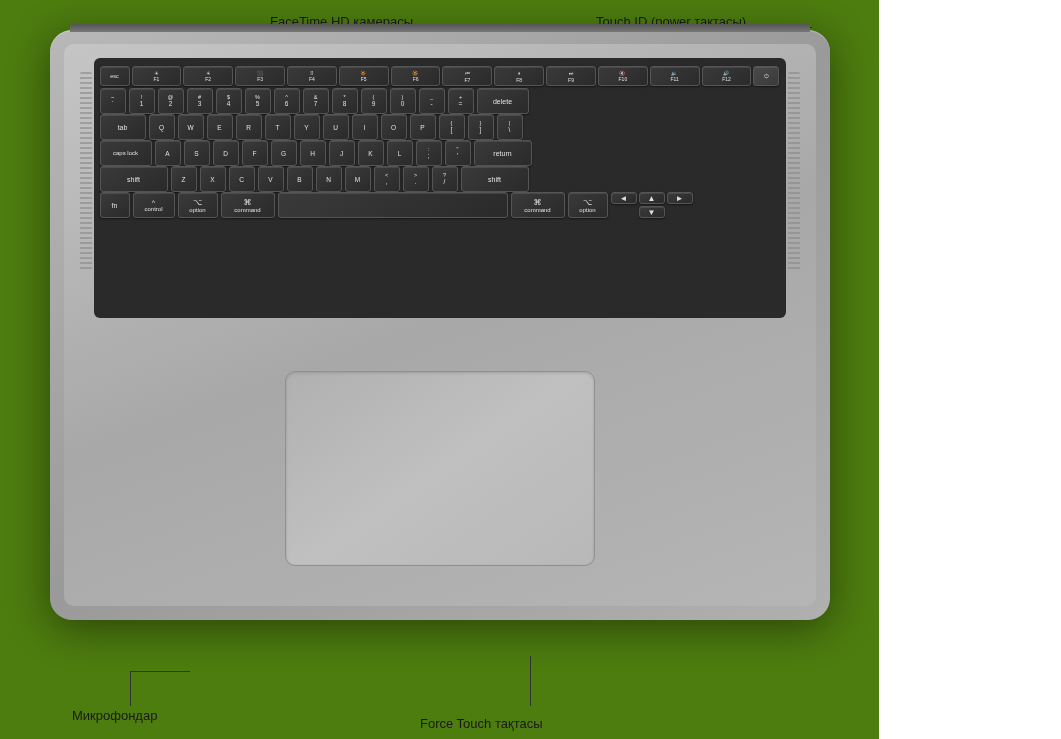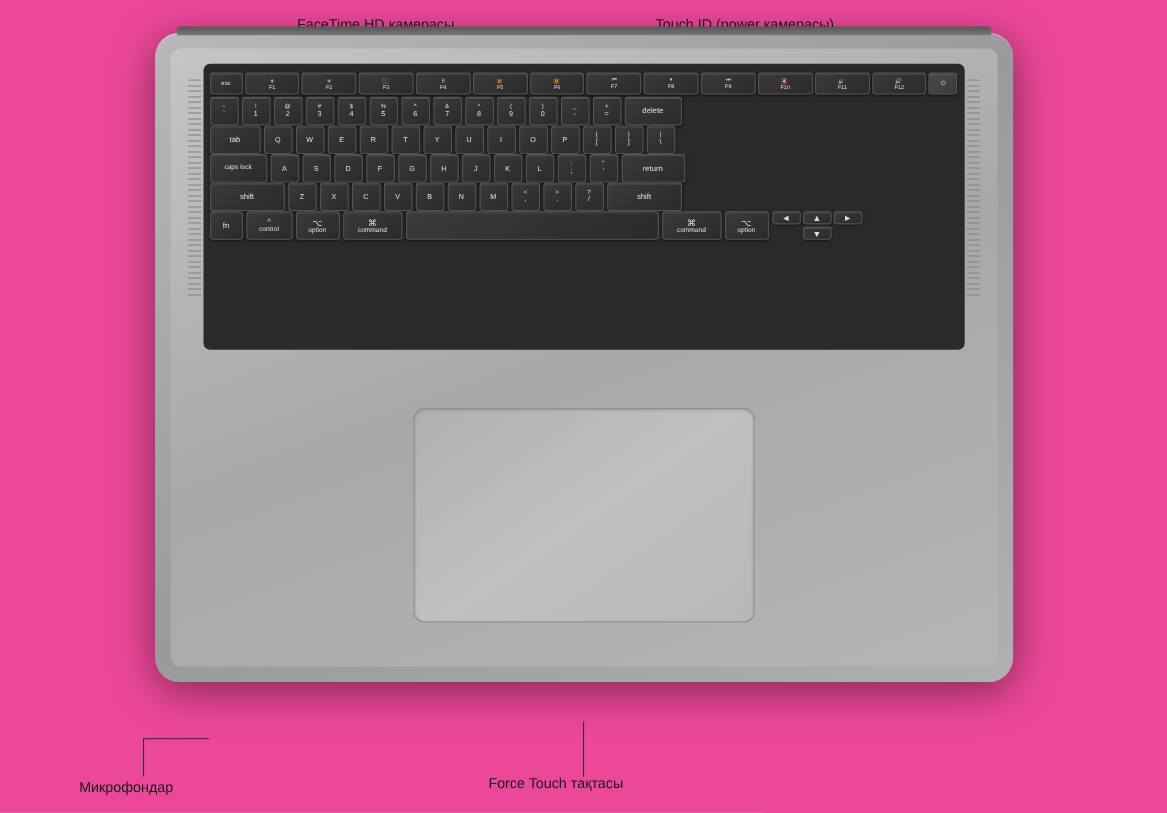--- a/index.html
+++ b/index.html
@@ -6,24 +6,24 @@
     body {
       width: 1061px;
       height: 739px;
       background: #ffffff;
       font-family: -apple-system, BlinkMacSystemFont, 'Helvetica Neue', Arial, sans-serif;
       overflow: hidden;
       position: relative;
     }
 
     .page-container {
-      width: 1061px;
+      width: 879px;
       height: 739px;
       position: relative;
-      background: #ec4899;
+      background: #4d7c0f;
     }
 
     
     .macbook-outer {
       position: absolute;
       left: 50%;
       transform: translateX(-50%);
       top: 30px;
       width: 780px;
       height: 590px;
@@ -153,21 +153,21 @@
 </head>
 <body>
 
 <div class="page-container">
 
   <div class="annotation-text" style="top:14px; left:270px;">FaceTime HD камерасы</div>
 
   <div style="position:absolute; top:27px; left:416px; width:1px; height:48px; background:#333;"></div>
   <div style="position:absolute; top:27px; left:309px; width:108px; height:1px; background:#333;"></div>
 
-  <div class="annotation-text" style="top:14px; left:596px;">Touch ID (power камерасы)</div>
+  <div class="annotation-text" style="top:14px; left:596px;">Touch ID (power тақтасы)</div>
 
   <div style="position:absolute; top:27px; left:732px; width:1px; height:48px; background:#333;"></div>
   <div style="position:absolute; top:27px; left:732px; width:80px; height:1px; background:#333;"></div>
 
   <div class="macbook-outer">
 
     <div style="position:absolute; top:-6px; left:20px; right:20px; height:8px; background:linear-gradient(to bottom,#555,#777); border-radius:3px 3px 0 0;"></div>
 
     <div class="macbook-inner">
 
@@ -383,17 +383,17 @@
       <div class="trackpad"></div>
 
     </div>
   </div>
 
   <div class="annotation-text" style="bottom:16px; left:72px;">Микрофондар</div>
 
   <div style="position:absolute; bottom:33px; left:130px; width:1px; height:35px; background:#333;"></div>
   <div style="position:absolute; bottom:67px; left:130px; width:60px; height:1px; background:#333;"></div>
 
-  <div class="annotation-text" style="bottom:20px; left:420px;margin-left:24px;">Force Touch тақтасы</div>
+  <div class="annotation-text" style="bottom:8px; left:420px;">Force Touch тақтасы</div>
 
   <div style="position:absolute; bottom:33px; left:530px; width:1px; height:50px; background:#333;"></div>
 
 </div>
 
 </body></html>

